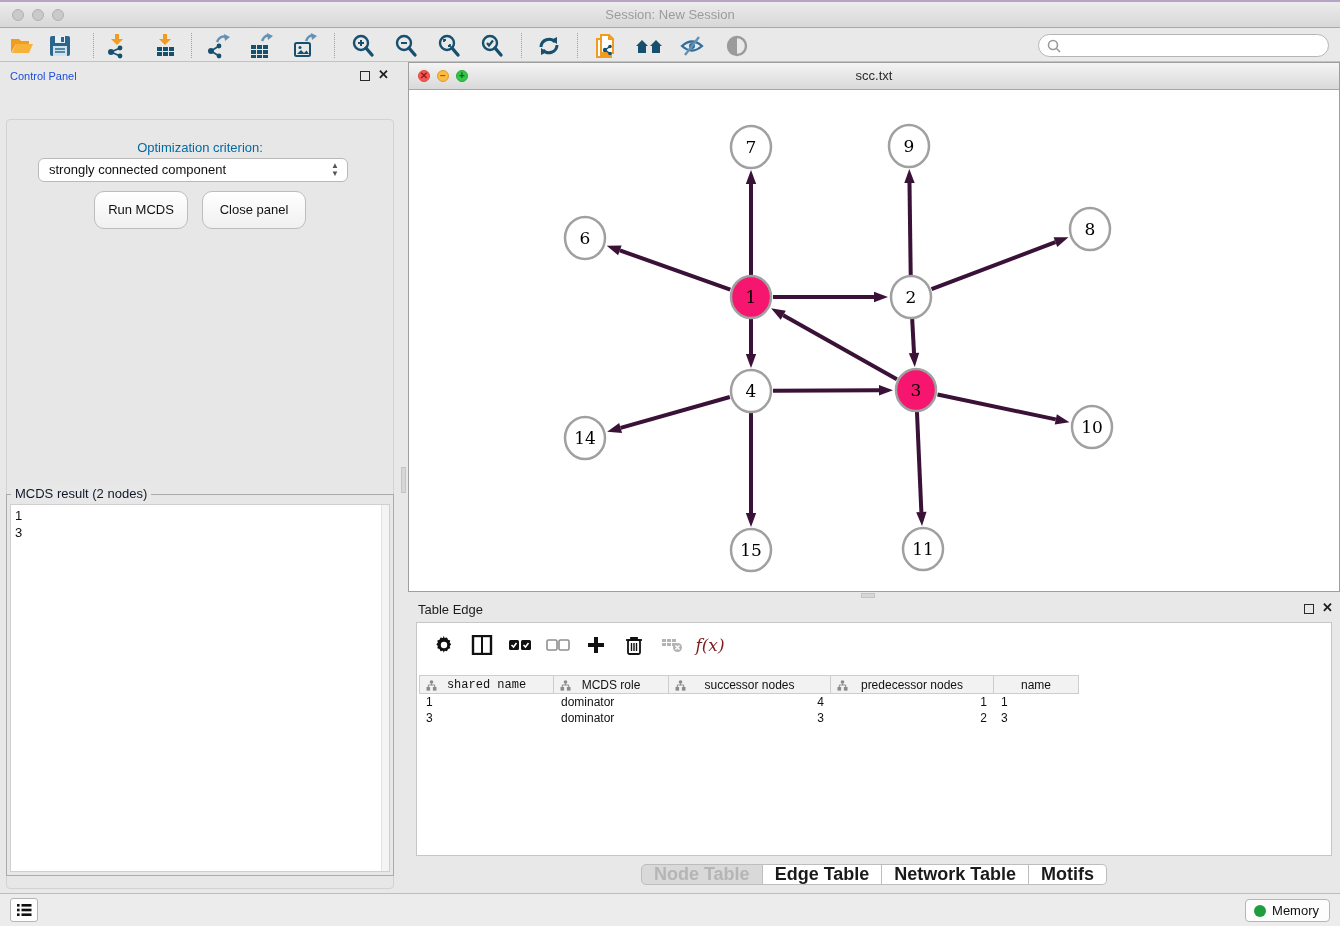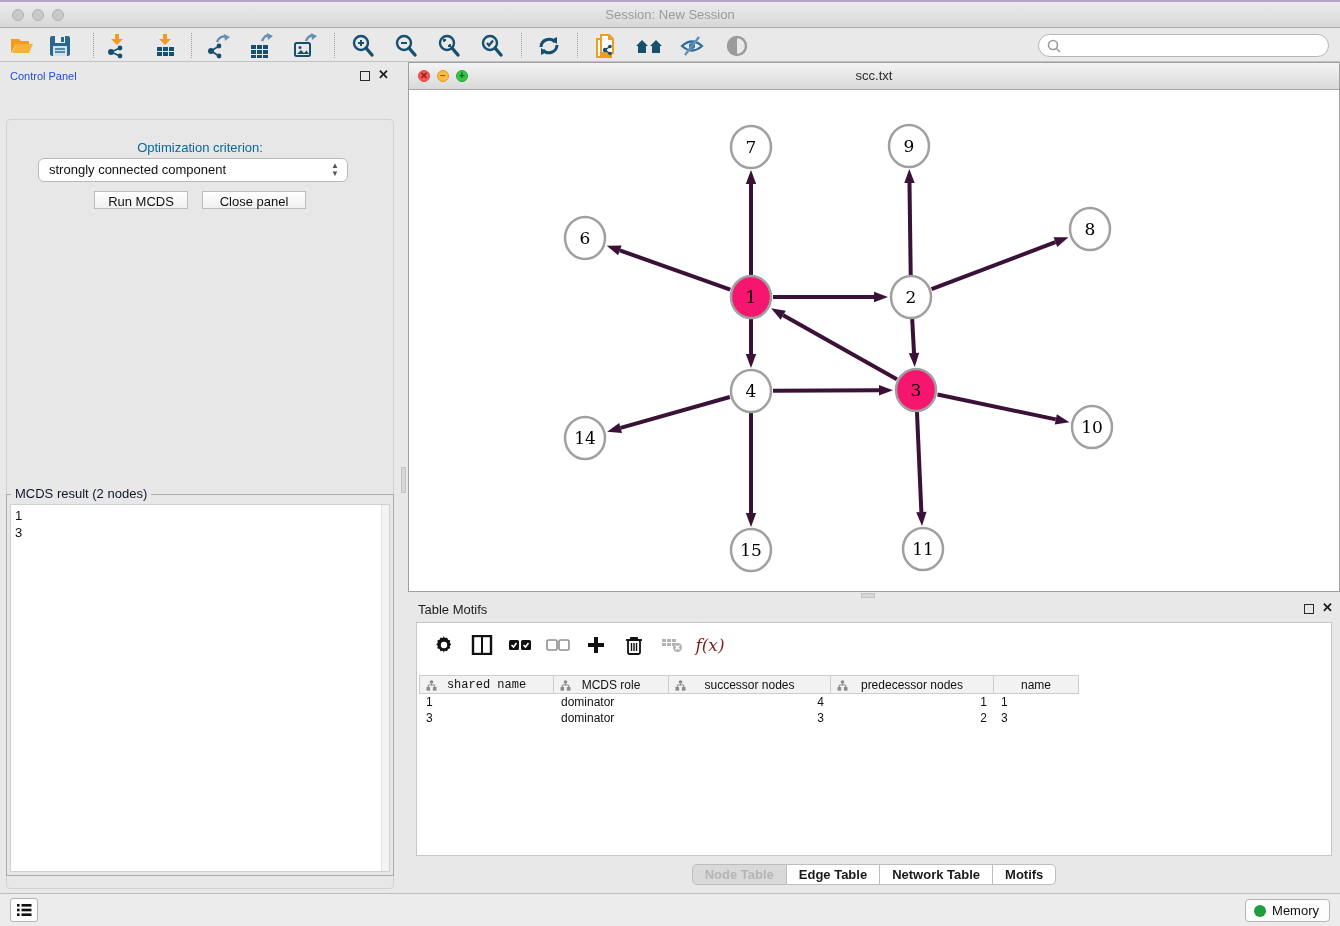--- a/index.html
+++ b/index.html
@@ -40,22 +40,22 @@
   .cp-tab:first-child { border-left:1px solid #bdbdbd; border-radius:5px 0 0 5px; }
   .cp-tab:last-child { border-radius:0 5px 5px 0; }
   .cp-tab.active { background:#dfdfdf; color:#b9b9b9; }
   .cp-content { position:absolute; left:6px; right:6px; top:57px; bottom:4px;
     background:#e7e7e7; border:1px solid #d2d2d2; border-radius:4px; }
   .opt-label { position:absolute; left:0; width:100%; top:78px; text-align:center; font-size:13px; color:#0369a1; }
   .dropdown { position:absolute; left:38px; top:96px; width:310px; height:24px; background:#fff;
     border:1px solid #b9b9b9; border-radius:6px; font-size:13px; line-height:22px; padding-left:10px; color:#111; }
   .dd-arrows { position:absolute; right:8px; top:3px; display:flex; flex-direction:column; align-items:center; }
   .dd-arrows span { font-size:8px; line-height:8px; color:#555; }
-  .cp-btn { position:absolute; top:129px; height:18px; background:linear-gradient(#ffffff,#f0f0f0);
-    border:1px solid #bdbdbd; border-radius:0; font-size:13px; color:#111; text-align:center; line-height:20px; }
+  .cp-btn { position:absolute; top:129px; height:38px; background:linear-gradient(#ffffff,#f0f0f0);
+    border:1px solid #bdbdbd; border-radius:10px; font-size:13px; color:#111; text-align:center; line-height:20px; }
   .fieldset { position:absolute; left:6px; right:6px; top:432px; bottom:17px; border:1px solid #ababab; }
   .fieldset-legend { position:absolute; top:-9px; left:4px; background:#e8e8e8; padding:0 4px; font-size:13px; color:#0f172a; }
   .result-area { position:absolute; left:3px; right:3px; top:9px; bottom:3px; background:#fff;
     border:1px solid #cfcfcf; font-size:13px; color:#111; padding:2px 4px; white-space:pre; line-height:17px; }
   .result-scroll { position:absolute; right:0; top:0; bottom:0; width:8px; background:#f4f4f4; border-left:1px solid #e2e2e2; }
 
   
   .v-splitter { position:absolute; left:400px; top:62px; width:8px; height:831px; background:#e8e8e8; }
   .v-splitter .grip { position:absolute; left:1px; top:405px; width:5px; height:26px; background:#d7d7d7; border:1px solid #c4c4c4; }
   .h-splitter { position:absolute; left:408px; top:592px; width:932px; height:8px; background:#e8e8e8; }
@@ -82,21 +82,21 @@
   .gt-header { display:flex; }
   .gt-hcell { height:19px; background:#f2f2f2; border:1px solid #cdcdcd; border-left:none;
     position:relative; font-size:12px; color:#111; display:flex; align-items:center; justify-content:center; }
   .gt-hcell:first-child { border-left:1px solid #cdcdcd;font-family:Liberation Mono, monospace; }
   .gt-hcell svg { position:absolute; left:6px; top:4px; }
   .gt-row { display:flex; }
   .gt-cell { height:16px; font-size:12px; color:#111; padding:1px 7px 0 7px; }
   .al-right { text-align:right; }
   .tp-footer { position:absolute; left:0; bottom:0; width:100%; height:37px; display:flex; justify-content:center; align-items:center; }
   .tp-tab { height:21px; border:1px solid #bdbdbd; border-left:none; background:#fff;
-    font-size:13px; font-weight:bold; color:#1a1a1a; padding:0 12px; line-height:19px; }
+    font-size:18px; font-weight:bold; color:#1a1a1a; padding:0 12px; line-height:19px; }
   .tp-tab:first-child { border-left:1px solid #bdbdbd; border-radius:5px 0 0 5px; }
   .tp-tab:last-child { border-radius:0 5px 5px 0; }
   .tp-tab.active { background:#d9d9d9; color:#b5b5b5; }
 
   
   .statusbar { position:absolute; left:0; top:893px; width:100%; height:33px;
     background:#ececec; border-top:1px solid #bdbdbd; }
   .sb-list-btn { position:absolute; left:10px; top:4px; width:28px; height:24px;
     background:#fdfdfd; border:1px solid #b5b5b5; border-radius:3px; display:flex; align-items:center; justify-content:center; }
   .memory-btn { position:absolute; right:10px; top:5px; height:23px; padding:0 10px 0 8px;
@@ -390,21 +390,21 @@
         </g>
         <g>
           <ellipse cx="342" cy="460" rx="20" ry="21" fill="#ffffff" stroke="#a0a0a0" stroke-width="2.5"></ellipse>
           <text x="342" y="466" text-anchor="middle" font-family="&quot;DejaVu Serif&quot;, serif" font-size="17" fill="#000000">15</text>
         </g>
       </svg>
   </div>
 </div>
 
 <div class="table-panel">
-  <span class="tp-title">Table Motifs</span>
+  <span class="tp-title">Table Edge</span>
   <div class="float-ic" style="left:896px; top:4px"></div>
   <div class="close-ic" style="left:914px; top:0px">✕</div>
 
   <div class="tp-inner">
     <div class="tp-toolbar">
       <button class="tp-ic" style="left:12px">
         <svg width="20" height="20" viewBox="0 0 20 20">
             <path d="M10 2l1 2.6 2.8-.6 1.2 2.5 2.6 1-.6 2.5 1.8 2-1.8 2 .6 2.5-2.6 1-1.2 2.5-2.8-.6L10 22l-1-2.6-2.8.6L5 17.5l-2.6-1 .6-2.5L1.2 12 3 10l-.6-2.5 2.6-1 1.2-2.5 2.8.6z" transform="scale(0.85) translate(1.5,-1)" fill="#111"></path>
             <circle cx="10" cy="10" r="3.2" fill="#fff"></circle>
           </svg>

